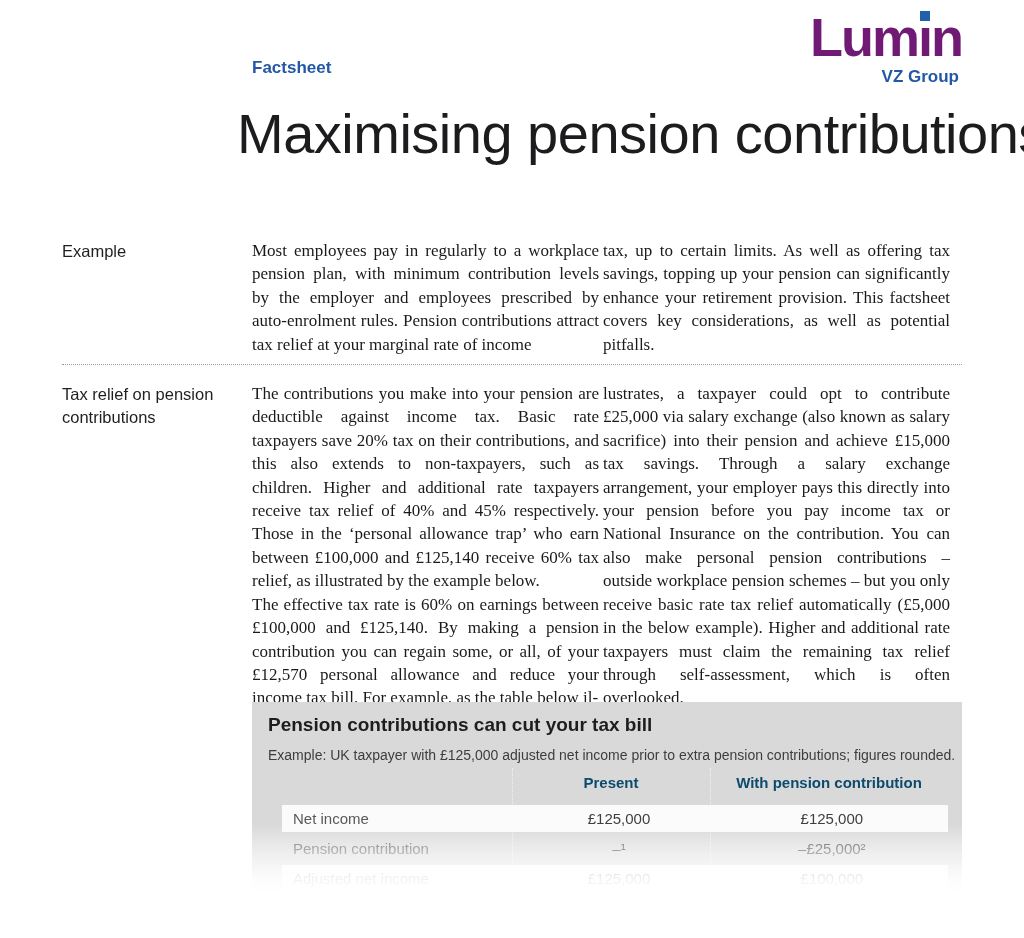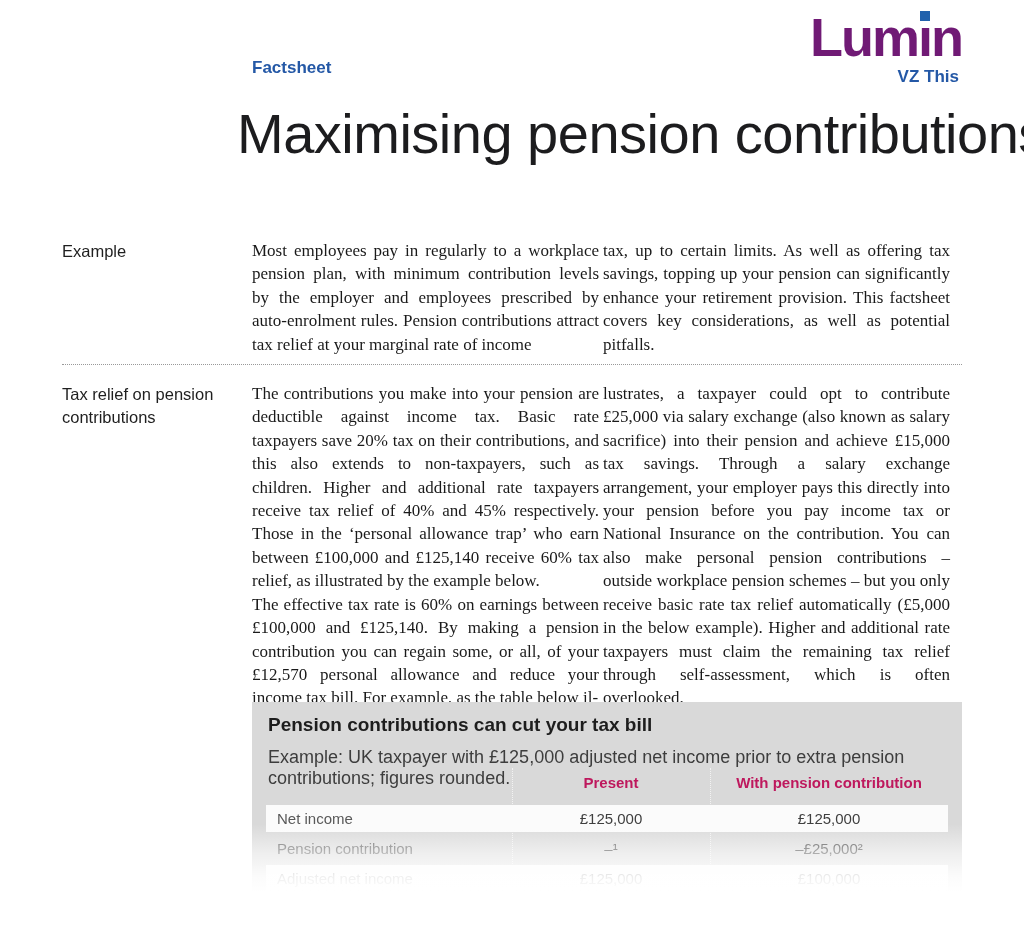--- a/index.html
+++ b/index.html
@@ -59,35 +59,36 @@
     position:absolute; left:252px; top:702px; width:710px; height:236px;
     background:#D9D9D9;
     text-decoration:underline;
   }
   .tb-title {
     position:absolute; left:16px; top:12px;
     font-size:19px; font-weight:bold; color:#1d1d1d;
   }
   .tb-sub {
     position:absolute; left:16px; top:45px;
-    font-size:18px; color:#3d3d3d;
+    font-size:14px; color:#3d3d3d;
   }
   .vline { position:absolute; top:66px; bottom:8px; width:0;
     border-left:1px dotted #f2f2f2; }
   .vline.v1 { left:260px; }
   .vline.v2 { left:458px; }
   .tb-head { position:absolute; top:72px; left:14px; right:14px; display:flex;
-    font-size:15px; font-weight:bold; color:#be185d; }
+    font-size:15px; font-weight:bold; color:#0c4a6e; }
   .h-label { width:246px; }
   .h-present { width:198px; text-align:center; }
   .h-with { width:238px; text-align:center; }
   .tb-rows { position:absolute; top:103px; left:14px; right:14px; }
   .t-row {
     display:flex; align-items:center; height:27px; margin-bottom:3px;
     font-size:15px;
+    margin-left:16px;
   }
   .t-row.striped { background:#FBFBFB; }
   .c-label { width:246px; padding-left:11px; color:#595959; }
   .c-present { width:198px; text-align:center; color:#3f3f3f; }
   .c-with { width:238px; text-align:center; color:#3f3f3f; }
 
   
   .fade {
     position:absolute; left:0; top:824px; width:1024px; height:114px;
     background:linear-gradient(to bottom,
@@ -100,21 +101,21 @@
 </style>
 </head>
 <body>
 
 <div class="page">
 
   <div class="eyebrow">Factsheet</div>
 
   <div class="logo">
     <div class="logo-word"><span>Lum</span><span class="i-wrap"><span>ı</span><span class="i-dot"></span></span><span>n</span></div>
-    <div class="logo-group">VZ This</div>
+    <div class="logo-group">VZ Group</div>
   </div>
 
   <h1 class="page-title">Maximising pension contributions</h1>
 
   <div class="sections">
 
     <div class="section">
       <div class="section-label">Example</div>
       <div class="section-body">
         <div class="text-col">Most employees pay in regularly to a workplace pension plan, with minimum contribution levels by the employer and employees prescribed by auto-enrolment rules. Pension contributions attract tax relief at your marginal rate of income</div>

